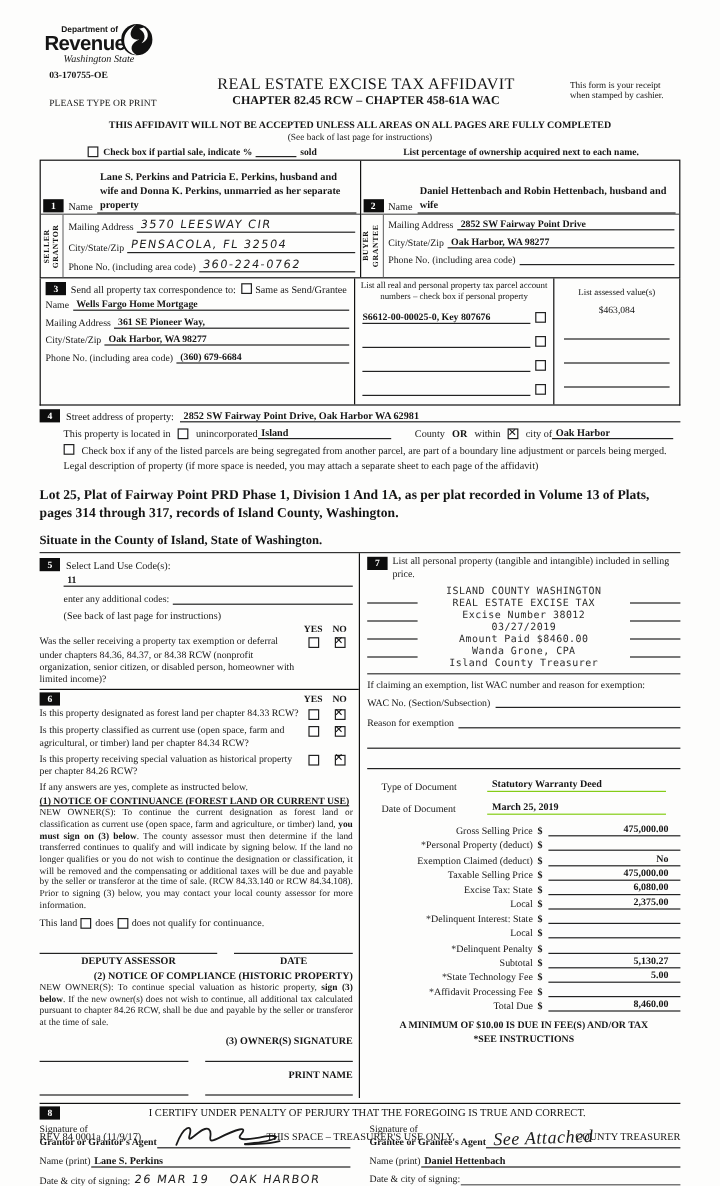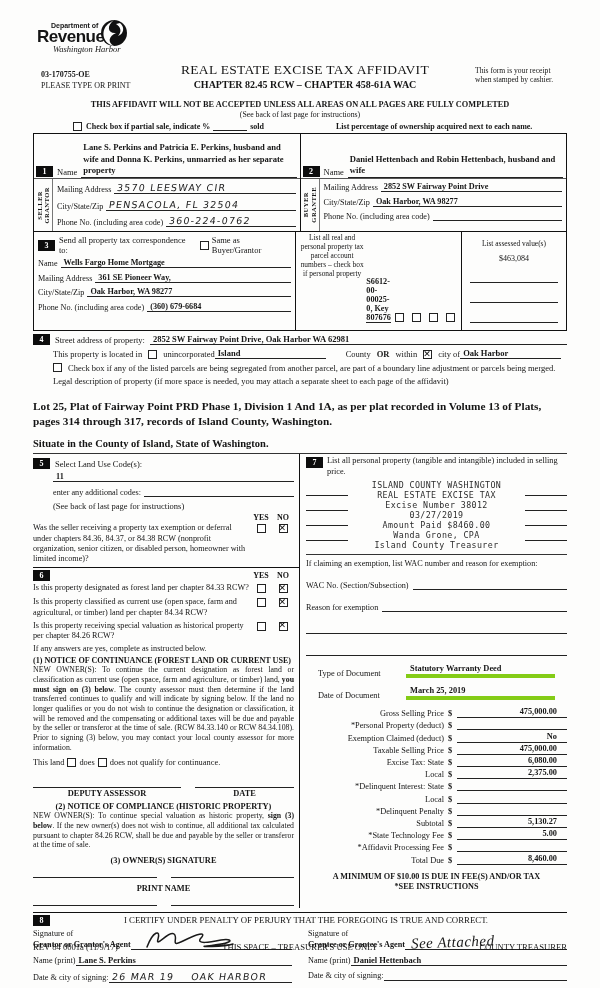--- a/index.html
+++ b/index.html
@@ -15,21 +15,21 @@
           font-weight:bold;font-size:8px;display:inline-block;flex:none;}
   .hand{font-family:"DejaVu Sans",sans-serif;display:inline-block;transform:skewX(-8deg);
         letter-spacing:1.2px;font-size:9.5px;color:#222;white-space:pre;}
   
   .hdr{position:relative;height:86px;}
   .logo{position:absolute;left:4px;top:8px;width:120px;}
   .logo .dept{font-family:"Liberation Sans",sans-serif;font-size:7px;font-weight:bold;margin-left:14px;}
   .logo .rev{font-family:"Liberation Sans",sans-serif;font-size:17px;font-weight:bold;letter-spacing:-0.5px;line-height:0.9;}
   .logo .wa{font-family:"Liberation Serif",serif;font-style:italic;font-size:8.5px;margin-left:16px;}
   .logo svg{position:absolute;left:62px;top:-4px;}
-  .formno{position:absolute;left:8px;top:56px;font-weight:bold;font-size:8px;}
+  .formno{position:absolute;left:8px;top:44px;font-weight:bold;font-size:8px;}
   .typeprint{position:absolute;left:8px;top:67px;font-size:8px;}
   .titleblk{position:absolute;left:120px;right:110px;top:48px;text-align:center;}
   .title{font-size:13.5px;font-weight:normal;letter-spacing:0.3px;}
   .subtitle{font-size:10px;font-weight:bold;margin-top:1px;}
   .receipt{position:absolute;right:0;top:52px;width:92px;font-size:7.6px;line-height:1.25;}
   .warn{text-align:center;font-weight:bold;font-size:8.3px;}
   .seeback{text-align:center;font-size:7.8px;margin:1px 0 3px;}
   .partial{display:flex;align-items:flex-end;font-weight:bold;font-size:8px;margin:0 0 2px 40px;}
   .partial .sold-line{width:34px;border-bottom:1px solid #222;height:8px;margin:0 3px;}
   .partial .right-note{margin-left:72px;}
@@ -44,21 +44,21 @@
   .pfields{display:flex;flex:1;}
   .vertlbl{width:18px;display:flex;align-items:center;justify-content:center;border-right:1px solid #777;}
   .vertlbl span{writing-mode:vertical-rl;transform:rotate(180deg);font-size:6.5px;font-weight:bold;letter-spacing:0.5px;line-height:1.1;}
   .frows{flex:1;padding:3px 4px 2px;}
   .frow{display:flex;align-items:flex-end;margin-bottom:4.5px;font-size:8.2px;}
   .frow .flabel{flex:none;padding-right:3px;}
   .bv{font-weight:bold;}
   
   .sec3{border:1.6px solid #111;border-top:none;display:flex;}
   .s3l{width:50%;padding:3px 4px;border-right:1.2px solid #111;}
-  .s3m{width:31%;padding:2px 4px;border-right:1.2px solid #111;display:flex;flex-direction:row;}
+  .s3m{width:31%;padding:2px 4px;border-right:1.2px solid #111;display:flex;flex-direction:column;}
   .s3r{width:19%;padding:2px 4px;display:flex;flex-direction:column;}
   .s3head{text-align:center;font-size:7.4px;line-height:1.2;margin-bottom:3px;}
   .prow{display:flex;align-items:flex-end;margin:5px 2px;}
   .prow .pline{flex:1;border-bottom:1px solid #222;font-weight:bold;font-size:8.2px;min-height:9px;}
   .prow .cb{margin-left:4px;margin-bottom:1px;}
   .vline{border-bottom:1px solid #222;text-align:center;font-size:8px;min-height:9px;margin:5px 4px;}
   .sendrow{display:flex;align-items:center;margin-bottom:3px;}
   
   .sec4{padding:3px 0 2px;}
   .s4row{display:flex;align-items:flex-end;margin-bottom:3.5px;}
@@ -69,43 +69,43 @@
   
   .cols{display:flex;border-top:1px solid #333;}
   .colL{width:50%;padding:2px 5px 2px 0;border-right:1.2px solid #111;}
   .colR{width:50%;padding:2px 0 2px 6px;}
   .qhead{display:flex;justify-content:flex-end;font-weight:bold;font-size:8px;margin:2px 0 1px;}
   .qhead span{width:22px;text-align:center;}
   .qrow{display:flex;align-items:flex-start;margin-bottom:3px;}
   .qtext{flex:1;font-size:8.2px;line-height:1.25;}
   .qcbc{width:22px;text-align:center;padding-top:1px;flex:none;}
   .hrule{border-top:1.6px solid #111;margin:3px -5px 2px 0;}
-  .notice-title{font-weight:bold;font-size:8.1px;margin-top:3px;}
+  .notice-title{font-weight:bold;font-size:8.1px;margin-top:3px;text-decoration:underline;}
   .notice-body{font-size:7.8px;line-height:1.24;text-align:justify;}
   .landq{display:flex;align-items:center;margin:6px 0 8px;font-size:8.4px;}
   .landq .cb{margin:0 3px;}
   .sigpair{display:flex;gap:14px;margin-top:10px;}
   .sigpair .c1{flex:1.5;}
   .sigpair .c2{flex:1;}
   .sigpair .lab{text-align:center;font-weight:bold;font-size:8.4px;margin-top:1px;}
-  .ctr{text-align:center;font-weight:bold;font-size:8.4px;margin-top:6px;}
+  .ctr{text-align:right;font-weight:bold;font-size:8.4px;margin-top:6px;}
   .pairlines{display:flex;gap:14px;margin-top:12px;}
   .pairlines div{flex:1;border-bottom:1px solid #222;}
   
   .s7top{display:flex;align-items:flex-start;}
   .s7top .numbox{margin:1px 4px 0 0;}
   .stampwrap{position:relative;height:74px;margin:2px 0 0;}
   .stamp{position:absolute;left:50%;top:2px;transform:translateX(-50%);text-align:center;
          font-family:"DejaVu Sans Mono",monospace;font-size:8.3px;line-height:1.2;color:#2b2b2b;letter-spacing:0.4px;white-space:nowrap;}
   .sline{position:absolute;width:42px;border-bottom:1px solid #222;}
   .exnote{font-size:8.2px;margin:4px 0 5px;}
-  .exrow{display:flex;align-items:flex-end;margin-bottom:7px;font-size:8.2px;margin-top:12px;}
+  .exrow{display:flex;align-items:flex-end;margin-bottom:7px;font-size:8.2px;}
   .docrow{display:flex;align-items:flex-end;margin:8px 12px 0;font-size:8.4px;}
   .docrow .dl{width:88px;flex:none;}
-  .docrow .dv{flex:1;border-bottom:4px solid #84cc16;font-weight:bold;padding:0 4px;min-height:10px;}
+  .docrow .dv{flex:1;border-bottom:1px solid #84cc16;font-weight:bold;padding:0 4px;min-height:10px;}
   .money{margin-top:6px;}
   .mrow{display:flex;align-items:flex-end;height:12.2px;font-size:8.3px;}
   .mlabel{width:138px;text-align:right;padding-right:4px;flex:none;}
   .mds{width:9px;font-weight:bold;flex:none;}
   .mval{flex:1;border-bottom:1px solid #222;text-align:right;font-weight:bold;padding-right:10px;min-height:10px;}
   .minnote{text-align:center;font-weight:bold;font-size:8.2px;margin-top:7px;line-height:1.3;}
   
   .sec8{border-top:1.6px solid #111;margin-top:4px;padding-top:2px;position:relative;}
   .certify{text-align:center;font-weight:normal;font-size:8.8px;padding-left:12px;}
   .sec8 .numbox{position:absolute;left:0;top:2px;}
@@ -123,21 +123,21 @@
 </style>
 </head>
 <body>
 
 <div class="page">
 
   <div class="hdr">
     <div class="logo">
       <div class="dept">Department of</div>
       <div class="rev">Revenue</div>
-      <div class="wa">Washington Harbor</div>
+      <div class="wa">Washington State</div>
       <svg width="30" height="30" viewBox="0 0 30 30">
         <circle cx="15" cy="15" r="13" fill="#111"></circle>
         <path d="M15 2 C7 8 9 16 17 15 C10 18 8 24 15 28 C4 26 1 13 9 6 Z" fill="#fdfdfc"></path>
         <path d="M17 6 C22 9 23 14 19 18 C25 16 26 9 21 5 Z" fill="#fdfdfc"></path>
       </svg>
     </div>
     <div class="formno">03-170755-OE</div>
     <div class="typeprint">PLEASE TYPE OR PRINT</div>
     <div class="titleblk">
       <div class="title">REAL ESTATE EXCISE TAX AFFIDAVIT</div>
@@ -213,21 +213,21 @@
       </div>
     </div>
   </div>
 
   <div class="sec3">
     <div class="s3l">
       <div class="sendrow">
         <span class="numbox">3</span>
         <span style="margin:0 4px">Send all property tax correspondence to:</span>
         <span class="cb"></span>
-        <span style="margin-left:3px">Same as Buyer/Grantor</span>
+        <span style="margin-left:3px">Same as Send/Grantee</span>
       </div>
       <div class="frow">
           <span class="flabel">Name</span>
           <span class="fill bv">Wells Fargo Home Mortgage</span>
         </div>
       <div class="frow">
           <span class="flabel">Mailing Address</span>
           <span class="fill bv">361 SE Pioneer Way,</span>
         </div>
       <div class="frow">

